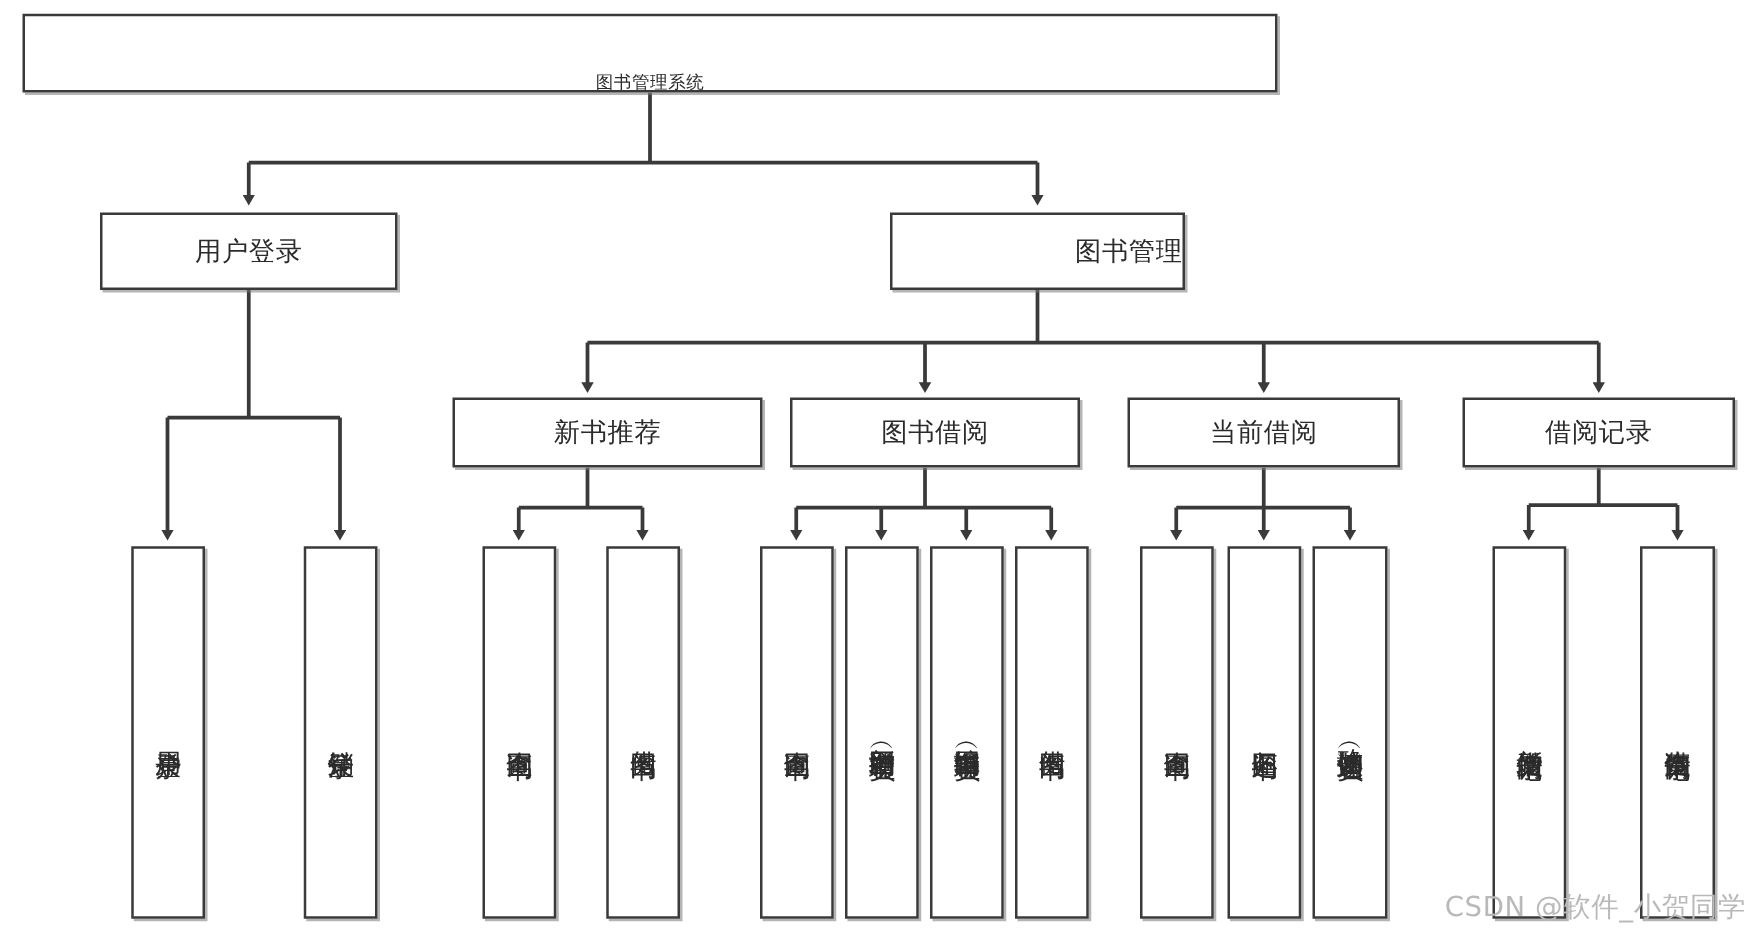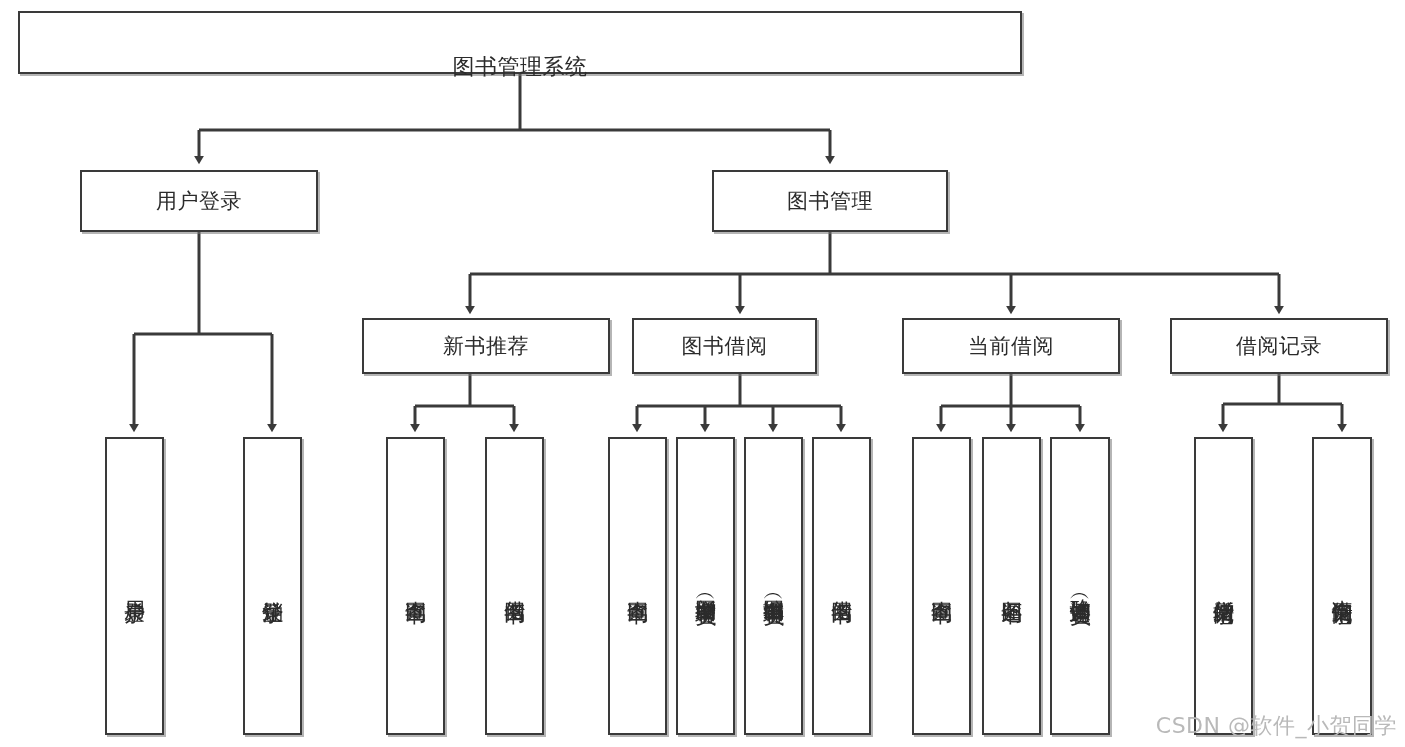--- a/index.html
+++ b/index.html
@@ -50,21 +50,21 @@
   .node.v .label {
     writing-mode: vertical-rl;
     text-orientation: upright;
     font-size: 21px;
     line-height: 1.35;
     letter-spacing: 1px;
     white-space: nowrap;
     max-height: 268px;
   }
   #root-node .label {
-    font-size: 22px;
+    font-size: 14px;
     margin-top: 48px;
   }
   .watermark {
     position: absolute;
     right: 8px;
     bottom: 6px;
     font-size: 22px;
     color: #b9b9b9;
     letter-spacing: 0.5px;
     white-space: nowrap;
@@ -125,28 +125,28 @@
     </g>
   </svg>
 
   <div class="node h" id="root-node" style="left:18px; top:11px; width:1004px; height:63px;">
     <span class="label">图书管理系统</span>
   </div>
 
   <div class="node h" style="left:80px; top:170px; width:238px; height:62px;">
     <span class="label">用户登录</span>
   </div>
-  <div class="node h" style="left:712px; top:170px; width:236px; height:62px;">
+  <div class="node h" style="left:712px; top:170px; width:236px; height:62px;justify-content:flex-end;">
     <span class="label">图书管理</span>
   </div>
 
   <div class="node h" style="left:362px; top:318px; width:248px; height:56px;">
     <span class="label">新书推荐</span>
   </div>
-  <div class="node h" style="left:632px; top:318px; width:185px; height:56px;font-family:Liberation Serif, serif;">
+  <div class="node h" style="left:632px; top:318px; width:232px; height:56px;font-family:Liberation Serif, serif;">
     <span class="label">图书借阅</span>
   </div>
   <div class="node h" style="left:902px; top:318px; width:218px; height:56px;">
     <span class="label">当前借阅</span>
   </div>
   <div class="node h" style="left:1170px; top:318px; width:218px; height:56px;">
     <span class="label">借阅记录</span>
   </div>
 
   <div class="node v" style="left:105px; top:437px; width:59px; height:298px;">

